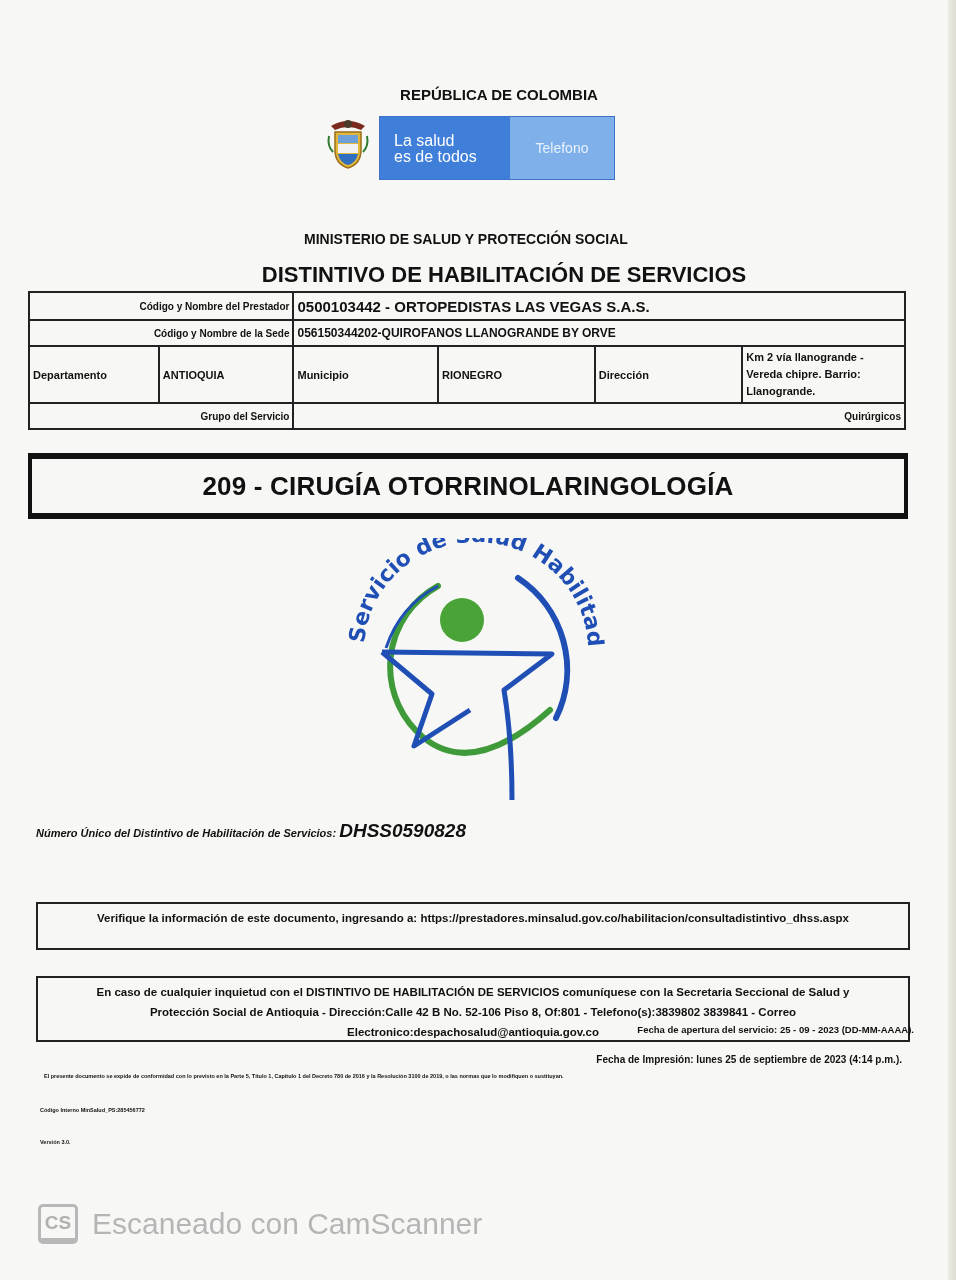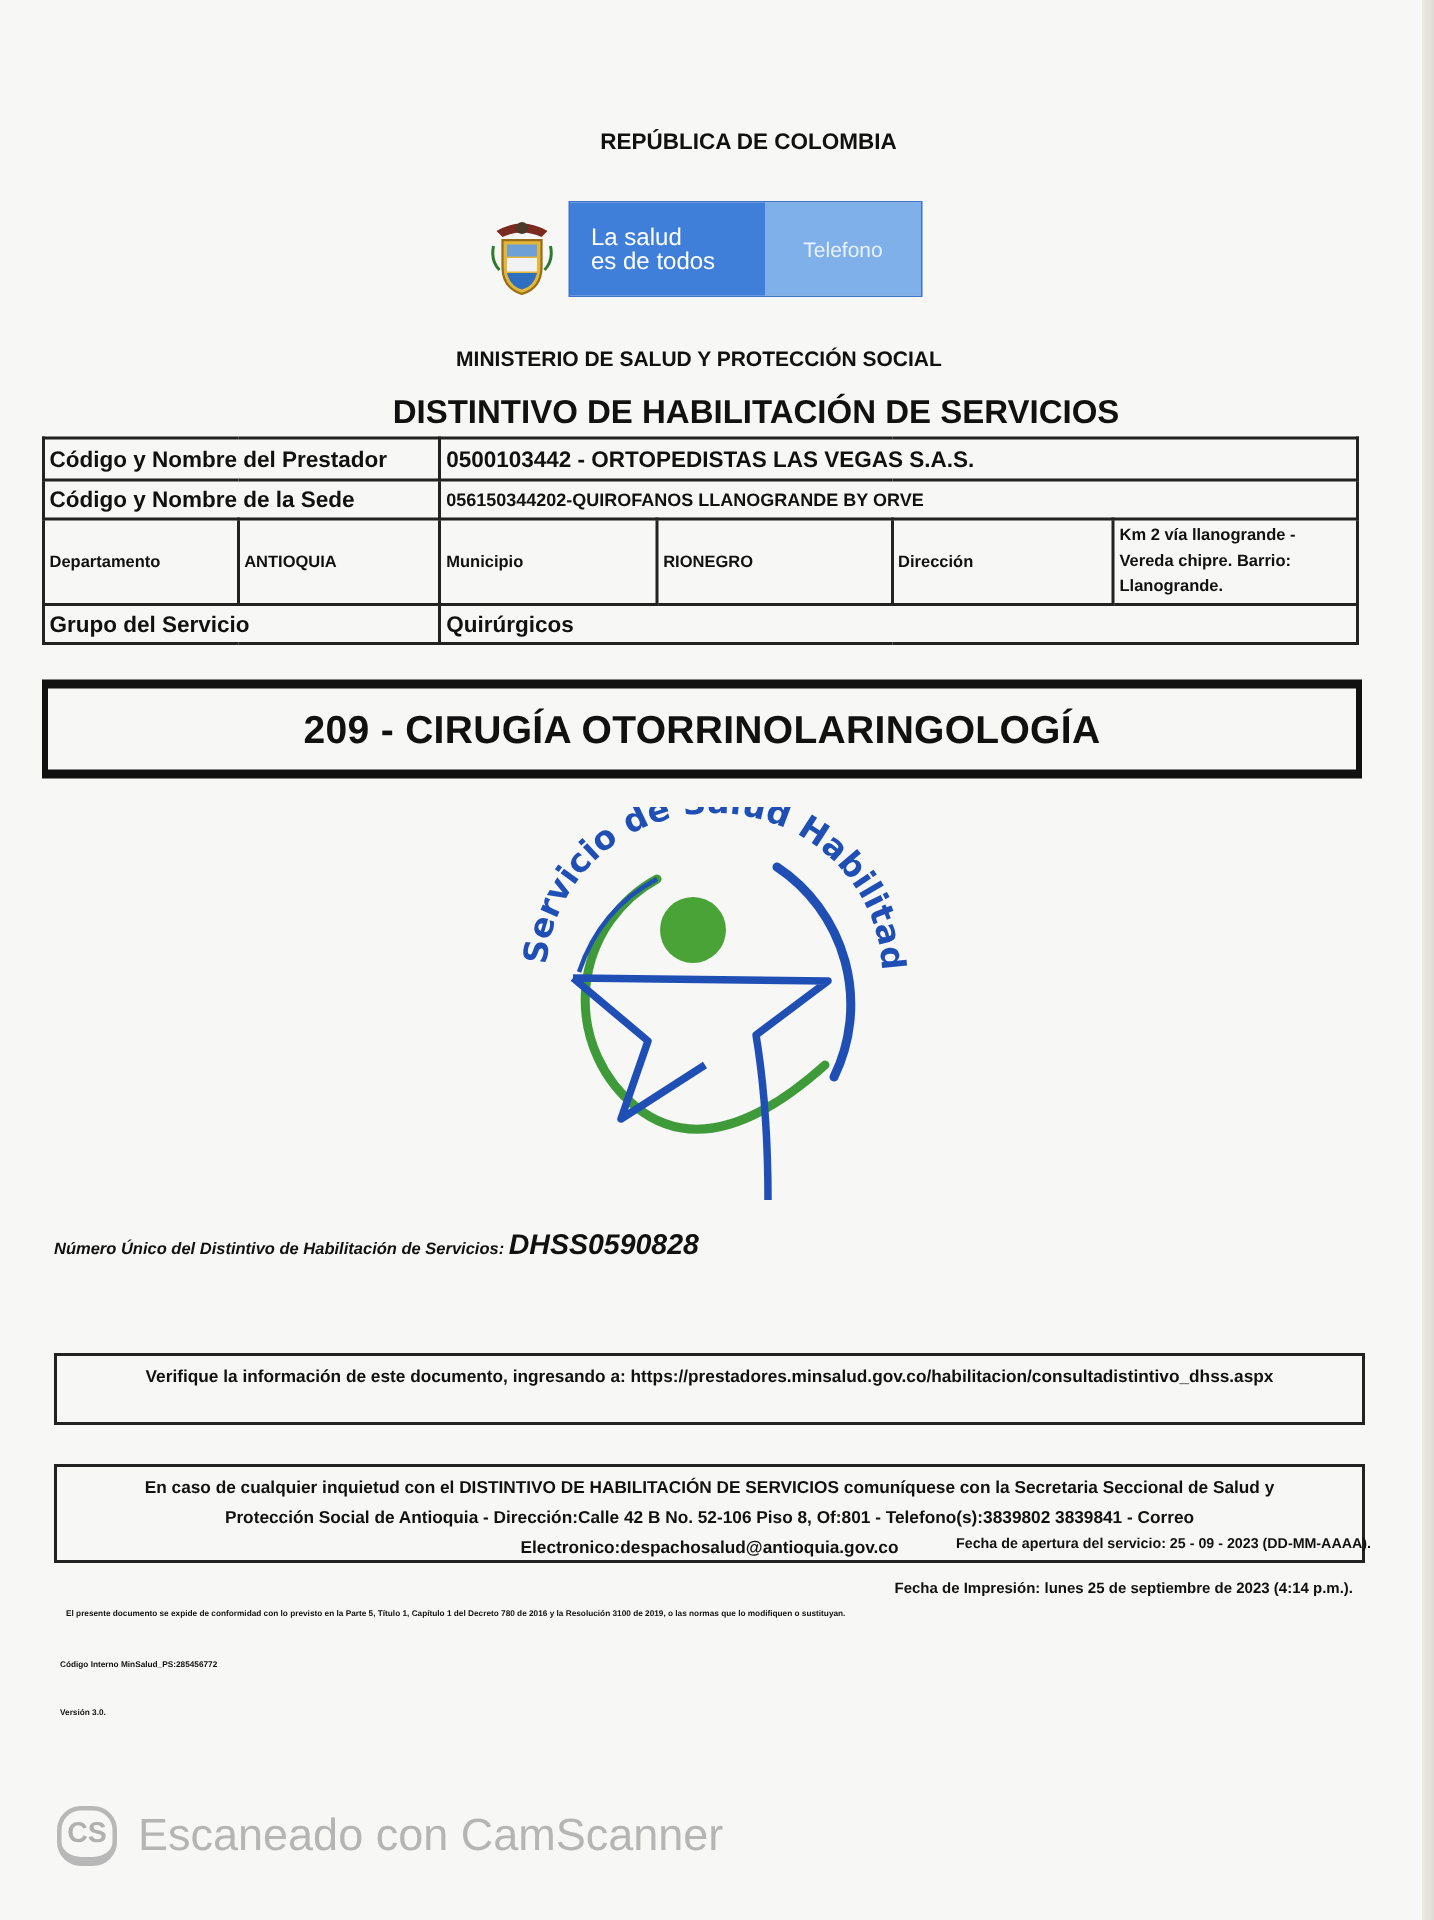--- a/index.html
+++ b/index.html
@@ -14,21 +14,21 @@
     position: absolute; left: 0; top: 0; width: 948px; height: 1280px;
     background: #f7f7f5;
   }
   .edge {
     position: absolute; right: 0; top: 0; width: 8px; height: 1280px;
     background: linear-gradient(to right, #ecebe4, #dedcd2);
   }
   .abs { position: absolute; }
   .center { text-align: center; }
   .republica { left: 0; width: 932px; top: 86px; font-weight: bold; font-size: 15px; padding-left: 33px; }
-  .logo-row { left: 325px; top: 134px; height: 64px; display: flex; align-items: flex-end; }
+  .logo-row { left: 325px; top: 116px; height: 64px; display: flex; align-items: flex-start; }
   .shield { width: 46px; height: 54px; margin-right: 8px; }
   .brand {
     display: flex; height: 62px; border: 1px solid #3f73c8;
   }
   .brand-left {
     width: 130px; background: #3f7fd9; color: #fff; font-size: 16px; line-height: 16px;
     padding: 16px 0 0 14px; box-sizing: border-box;
   }
   .brand-right {
     width: 104px; background: #7fb0ea; color: #e8f1fc; font-size: 14px;
@@ -37,21 +37,21 @@
   .ministerio { left: 0; width: 932px; top: 231px; font-weight: bold; font-size: 14px; }
   .distintivo { left: 0; width: 932px; top: 262px; font-weight: bold; font-size: 22px; margin-left: 38px; }
 
   table.info {
     position: absolute; left: 28px; top: 291px; width: 878px;
     border-collapse: collapse; font-weight: bold; font-size: 11px;
   }
   table.info td { border: 2px solid #222; padding: 2px 3px; vertical-align: middle; }
   .big-val { font-size: 15px; }
   .sede-val { font-size: 12px; }
-  .lbl12 { font-size: 15px; }
+  .lbl12 { font-size: 10px; text-align: right; }
 
   .service-box {
     position: absolute; left: 28px; top: 453px; width: 880px; height: 66px;
     border: 4px solid #111; box-sizing: border-box;
     border-top-width: 6px; border-bottom-width: 6px;
     display: flex; align-items: center; justify-content: center;
     font-weight: bold; font-size: 26px; letter-spacing: 0.2px;
   }
   .seal { left: 334px; top: 538px; width: 276px; height: 266px; }
 
@@ -66,21 +66,21 @@
   .contact { top: 940px; height: 66px; font-size: 11.5px; line-height: 20px; padding-top: 4px; }
 
   .fecha1 { right: 34px; top: 1024px; font-weight: bold; font-size: 9.5px; }
   .fecha2 { right: 46px; top: 1054px; font-weight: bold; font-size: 10px; }
   .legal { left: 44px; top: 1073px; font-weight: bold; font-size: 5.5px; }
   .codigo { left: 40px; top: 1107px; font-weight: bold; font-size: 5.5px; }
   .version { left: 40px; top: 1139px; font-weight: bold; font-size: 5.5px; }
 
   .watermark { left: 38px; top: 1204px; display: flex; align-items: center; color: #b3b3b3; }
   .cs-icon {
-    width: 40px; height: 40px; border: 3px solid #b8b8b8; border-radius: 16px; box-sizing: border-box;
+    width: 40px; height: 40px; border: 3px solid #b8b8b8; border-radius: 5px; box-sizing: border-box;
     display: flex; align-items: center; justify-content: center; font-weight: bold; font-size: 19px;
     color: #b0b0b0; margin-right: 14px; border-bottom-width: 6px;
   }
   .cs-text { font-size: 30px; color: #b5b5b5; }
 </style>
 </head>
 <body>
 
 <div class="page">
 

